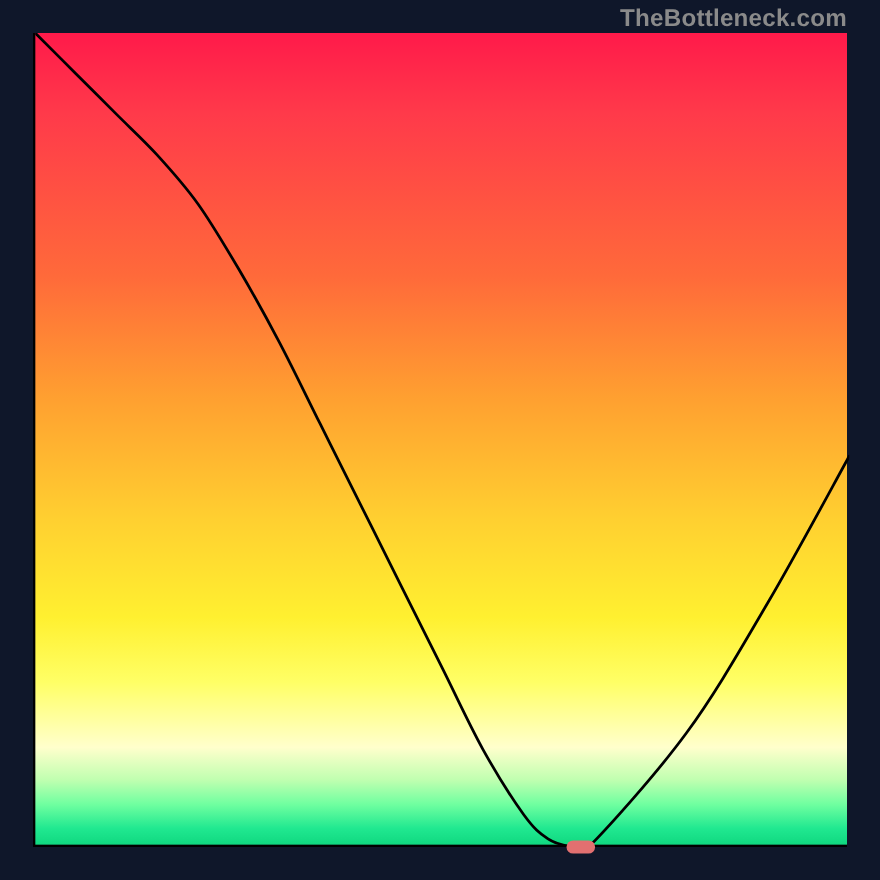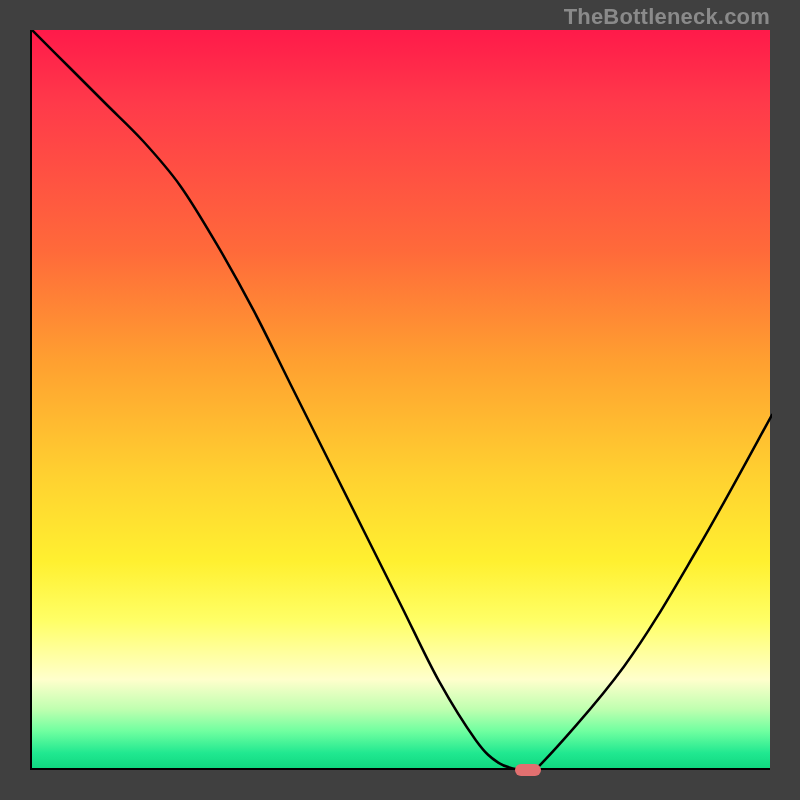--- a/index.html
+++ b/index.html
@@ -7,21 +7,21 @@
     padding: 0;
     width: 800px;
     height: 800px;
     background: #000;
     overflow: hidden;
   }
   .frame {
     position: relative;
     width: 800px;
     height: 800px;
-    background: #404040;
+    background: #0f172a;
   }
   .plot-area {
     position: absolute;
     left: 30px;
     top: 30px;
     width: 740px;
     height: 740px;
     background: linear-gradient(
       to bottom,
       #ff1a4a 0%,

